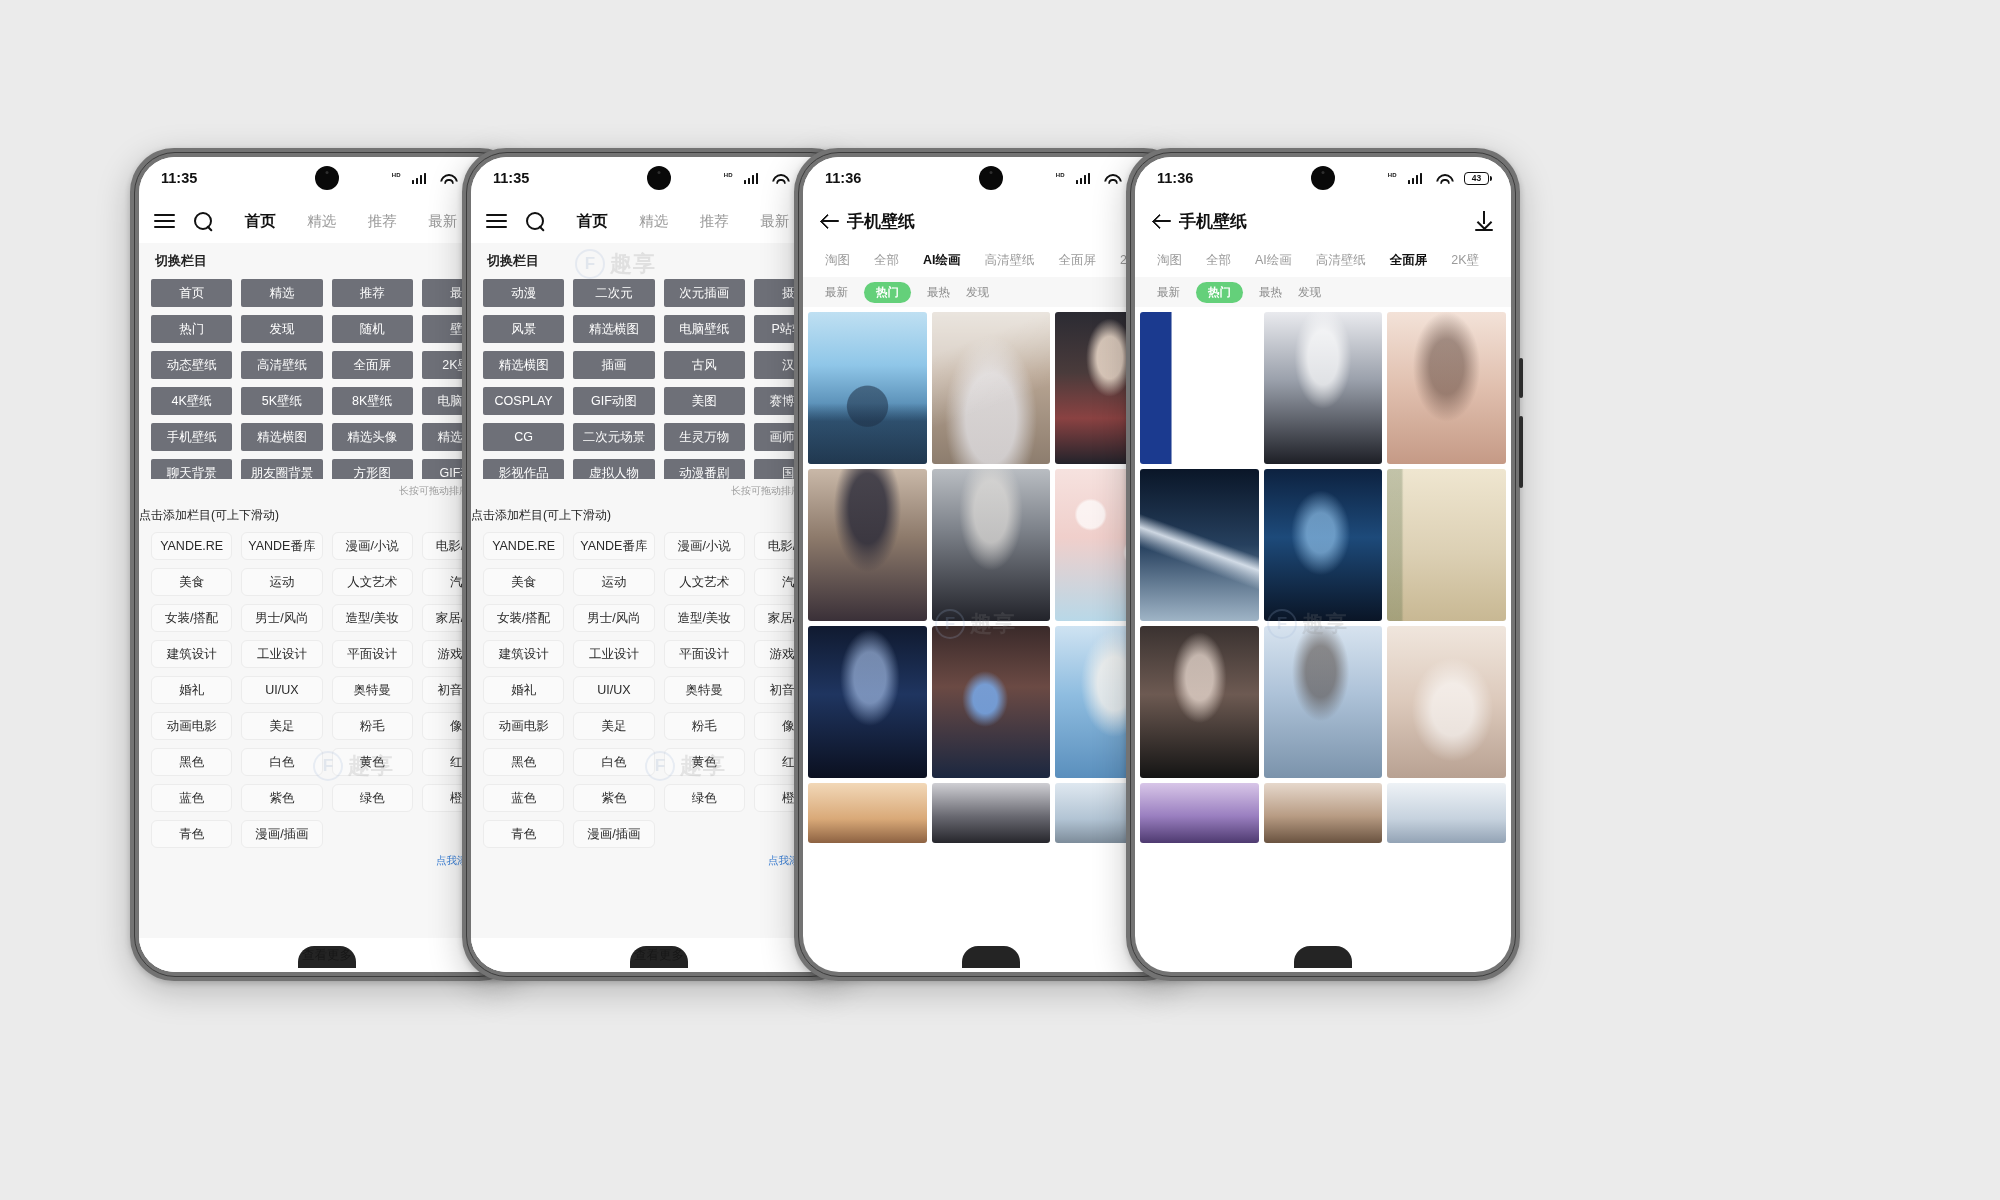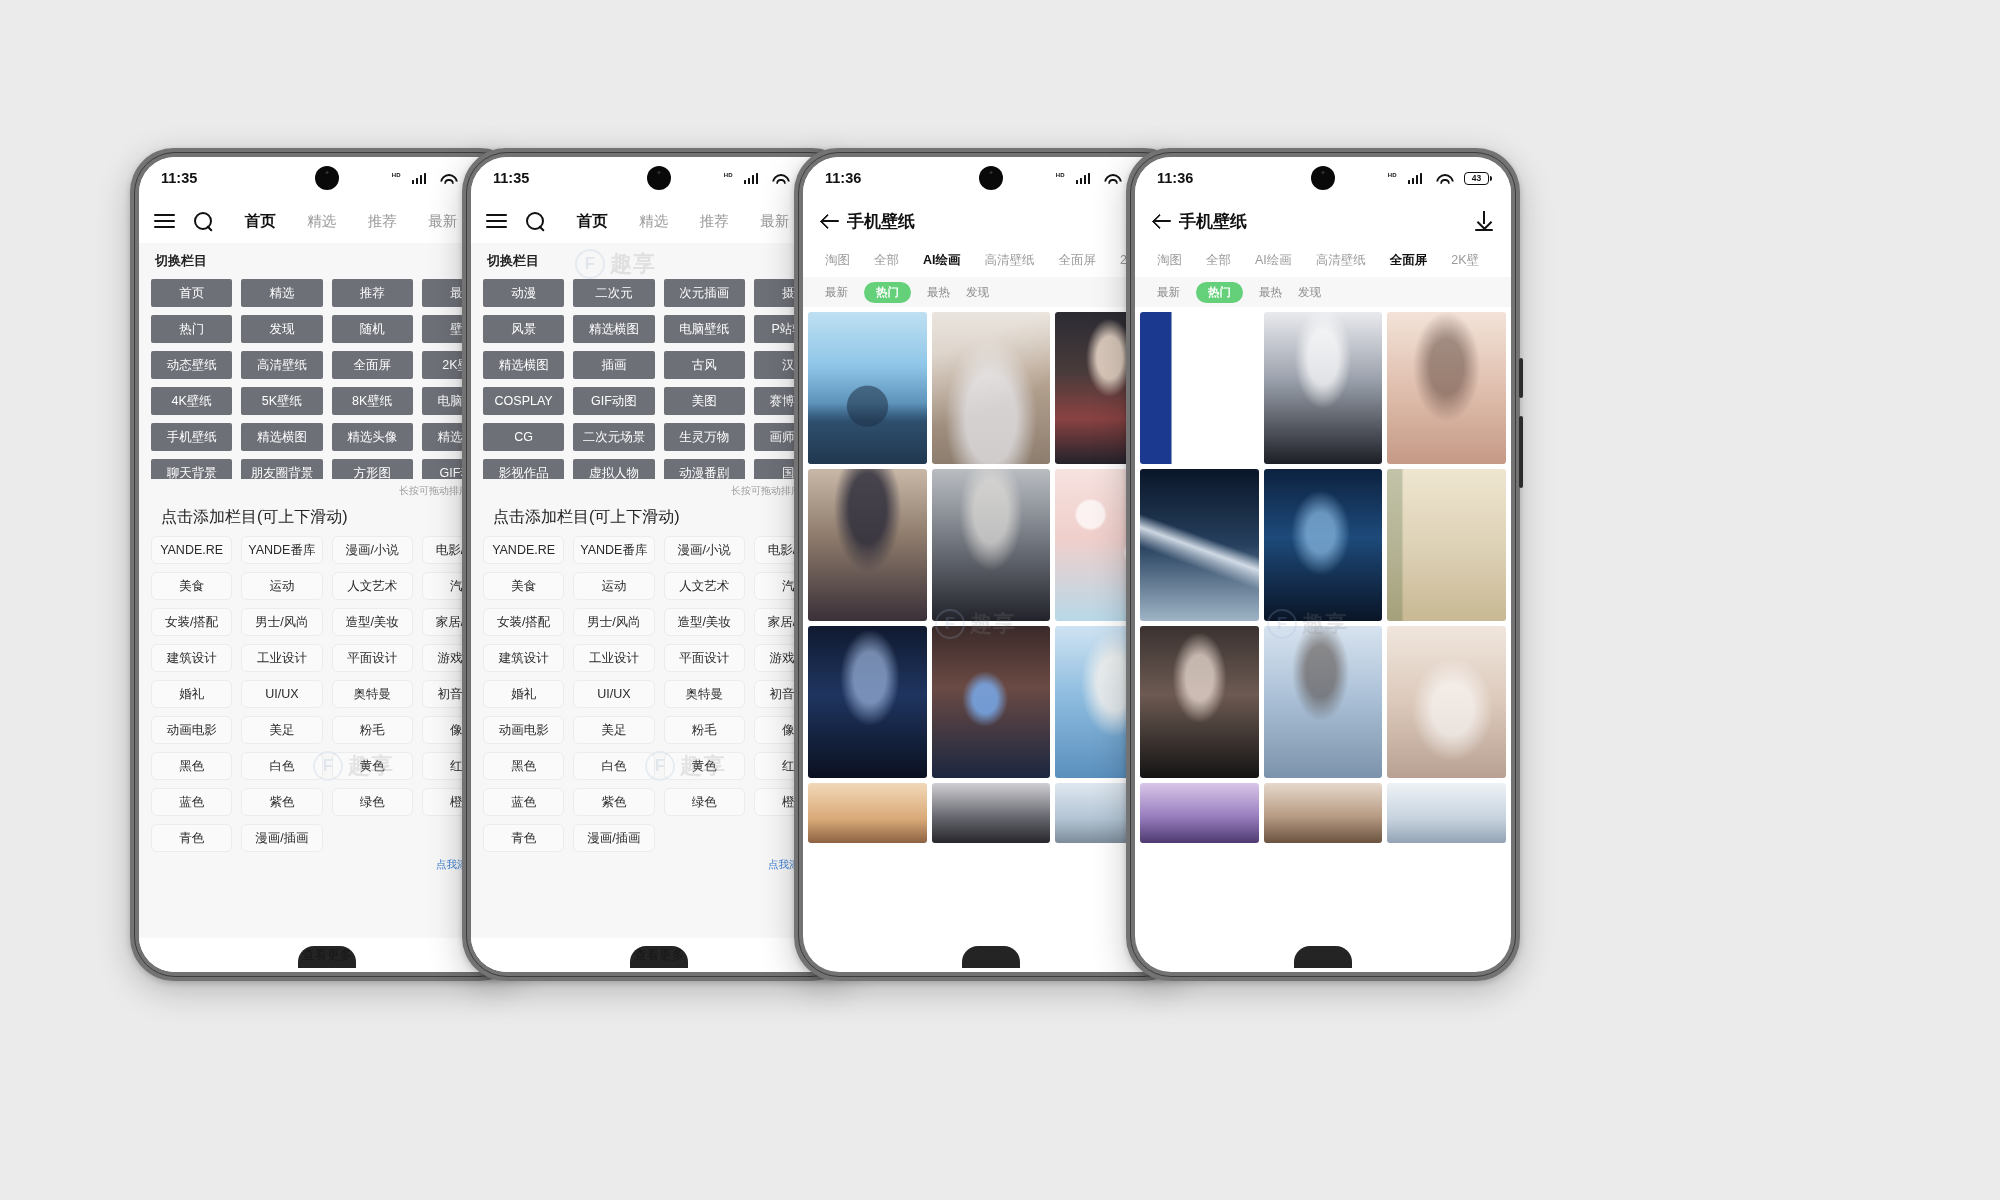--- a/index.html
+++ b/index.html
@@ -91,21 +91,21 @@
   .sel-wrap{position:relative;padding:0 12px;height:200px;overflow:hidden;}
   .grid4{display:grid;grid-template-columns:repeat(4,1fr);gap:8px 9px;}
   .tag-sel{
     height:28px;display:flex;align-items:center;justify-content:center;
     background:#6e7078;color:#fff;font-size:12.5px;border-radius:2px;
     white-space:nowrap;overflow:hidden;
   }
   .hint{
     text-align:right;font-size:10px;color:#9b9b9b;padding:5px 16px 3px 0;
   }
-  .add-head{font-size:16px;color:#222;padding:6px 0 8px 22px;font-weight:400;}
+  .add-head{font-size:12px;color:#222;padding:6px 0 8px 0;font-weight:400;}
   .add-wrap{padding:0 12px;}
   .tag-add{
     height:28px;display:flex;align-items:center;justify-content:center;
     background:#fafafa;border:1px solid #ececec;color:#2a2a2a;font-size:12.5px;
     border-radius:6px;white-space:nowrap;overflow:hidden;
   }
   .more-link{text-align:right;font-size:10.5px;color:#3b7fd4;padding:6px 16px 0 0;}
   .see-more{position:absolute;left:0;right:0;bottom:0;height:34px;background:#fff;
     display:flex;align-items:center;justify-content:center;font-size:12.5px;color:#555;}
   .homebar{position:absolute;left:50%;transform:translateX(-50%);bottom:4px;

